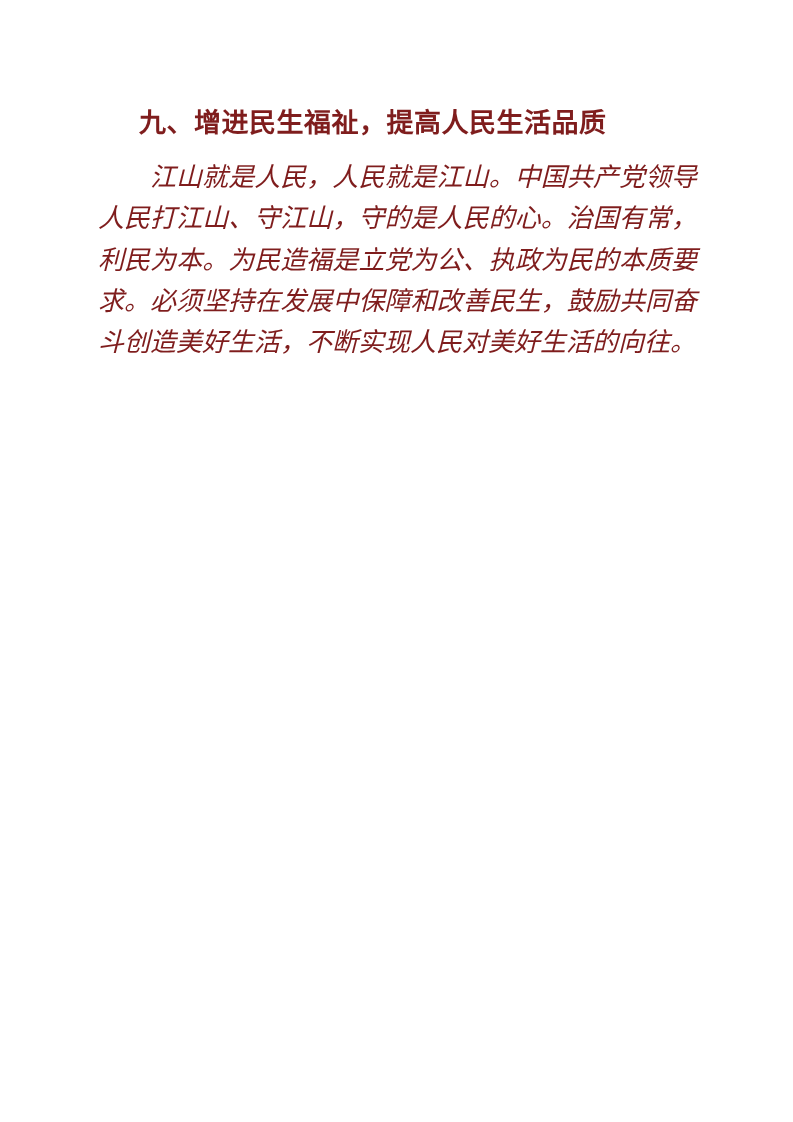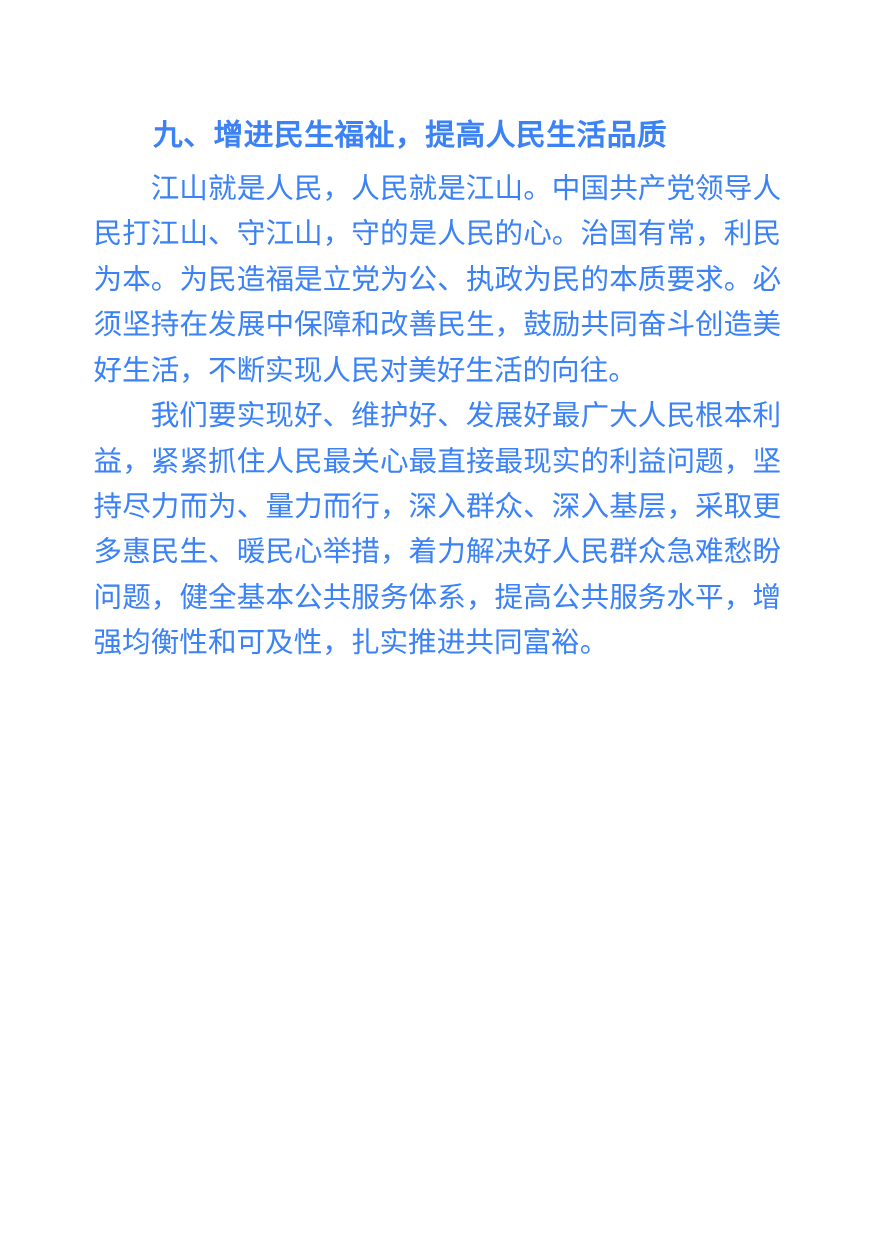--- a/index.html
+++ b/index.html
@@ -5,21 +5,21 @@
   html, body {
     margin: 0;
     padding: 0;
     background: #ffffff;
   }
   .page {
     position: relative;
     width: 793px;
     height: 1122px;
     background: #ffffff;
-    color: #3b82f6;
+    color: #7f1d1d;
     overflow: hidden;
     box-sizing: border-box;
     font-family: "Liberation Serif", "DejaVu Serif", serif;
   }
   .text-block {
     position: absolute;
     left: 85px;
     top: 103px;
     width: 625px;
   }
@@ -29,29 +29,29 @@
     font-size: 27px;
     line-height: 41px;
     text-indent: 2em;
     margin: 0 0 7px 0;
     letter-spacing: 0.5px;
     white-space: nowrap;
   }
   .doc-paragraph {
     font-size: 26px;
     line-height: 41.3px;
-    margin: 0;
+    margin: 13px;
     text-align: justify;
     text-indent: 2em;
     word-break: break-all;
     overflow-wrap: break-word;
+    font-style: italic;
   }
 </style>
 </head>
 <body>
 
 <div class="page">
   <div class="text-block">
     <h1 class="doc-heading">九、增进民生福祉，提高人民生活品质</h1>
     <p class="doc-paragraph">江山就是人民，人民就是江山。中国共产党领导人民打江山、守江山，守的是人民的心。治国有常，利民为本。为民造福是立党为公、执政为民的本质要求。必须坚持在发展中保障和改善民生，鼓励共同奋斗创造美好生活，不断实现人民对美好生活的向往。</p>
-    <p class="doc-paragraph">我们要实现好、维护好、发展好最广大人民根本利益，紧紧抓住人民最关心最直接最现实的利益问题，坚持尽力而为、量力而行，深入群众、深入基层，采取更多惠民生、暖民心举措，着力解决好人民群众急难愁盼问题，健全基本公共服务体系，提高公共服务水平，增强均衡性和可及性，扎实推进共同富裕。</p>
   </div>
 </div>
 
 </body></html>

